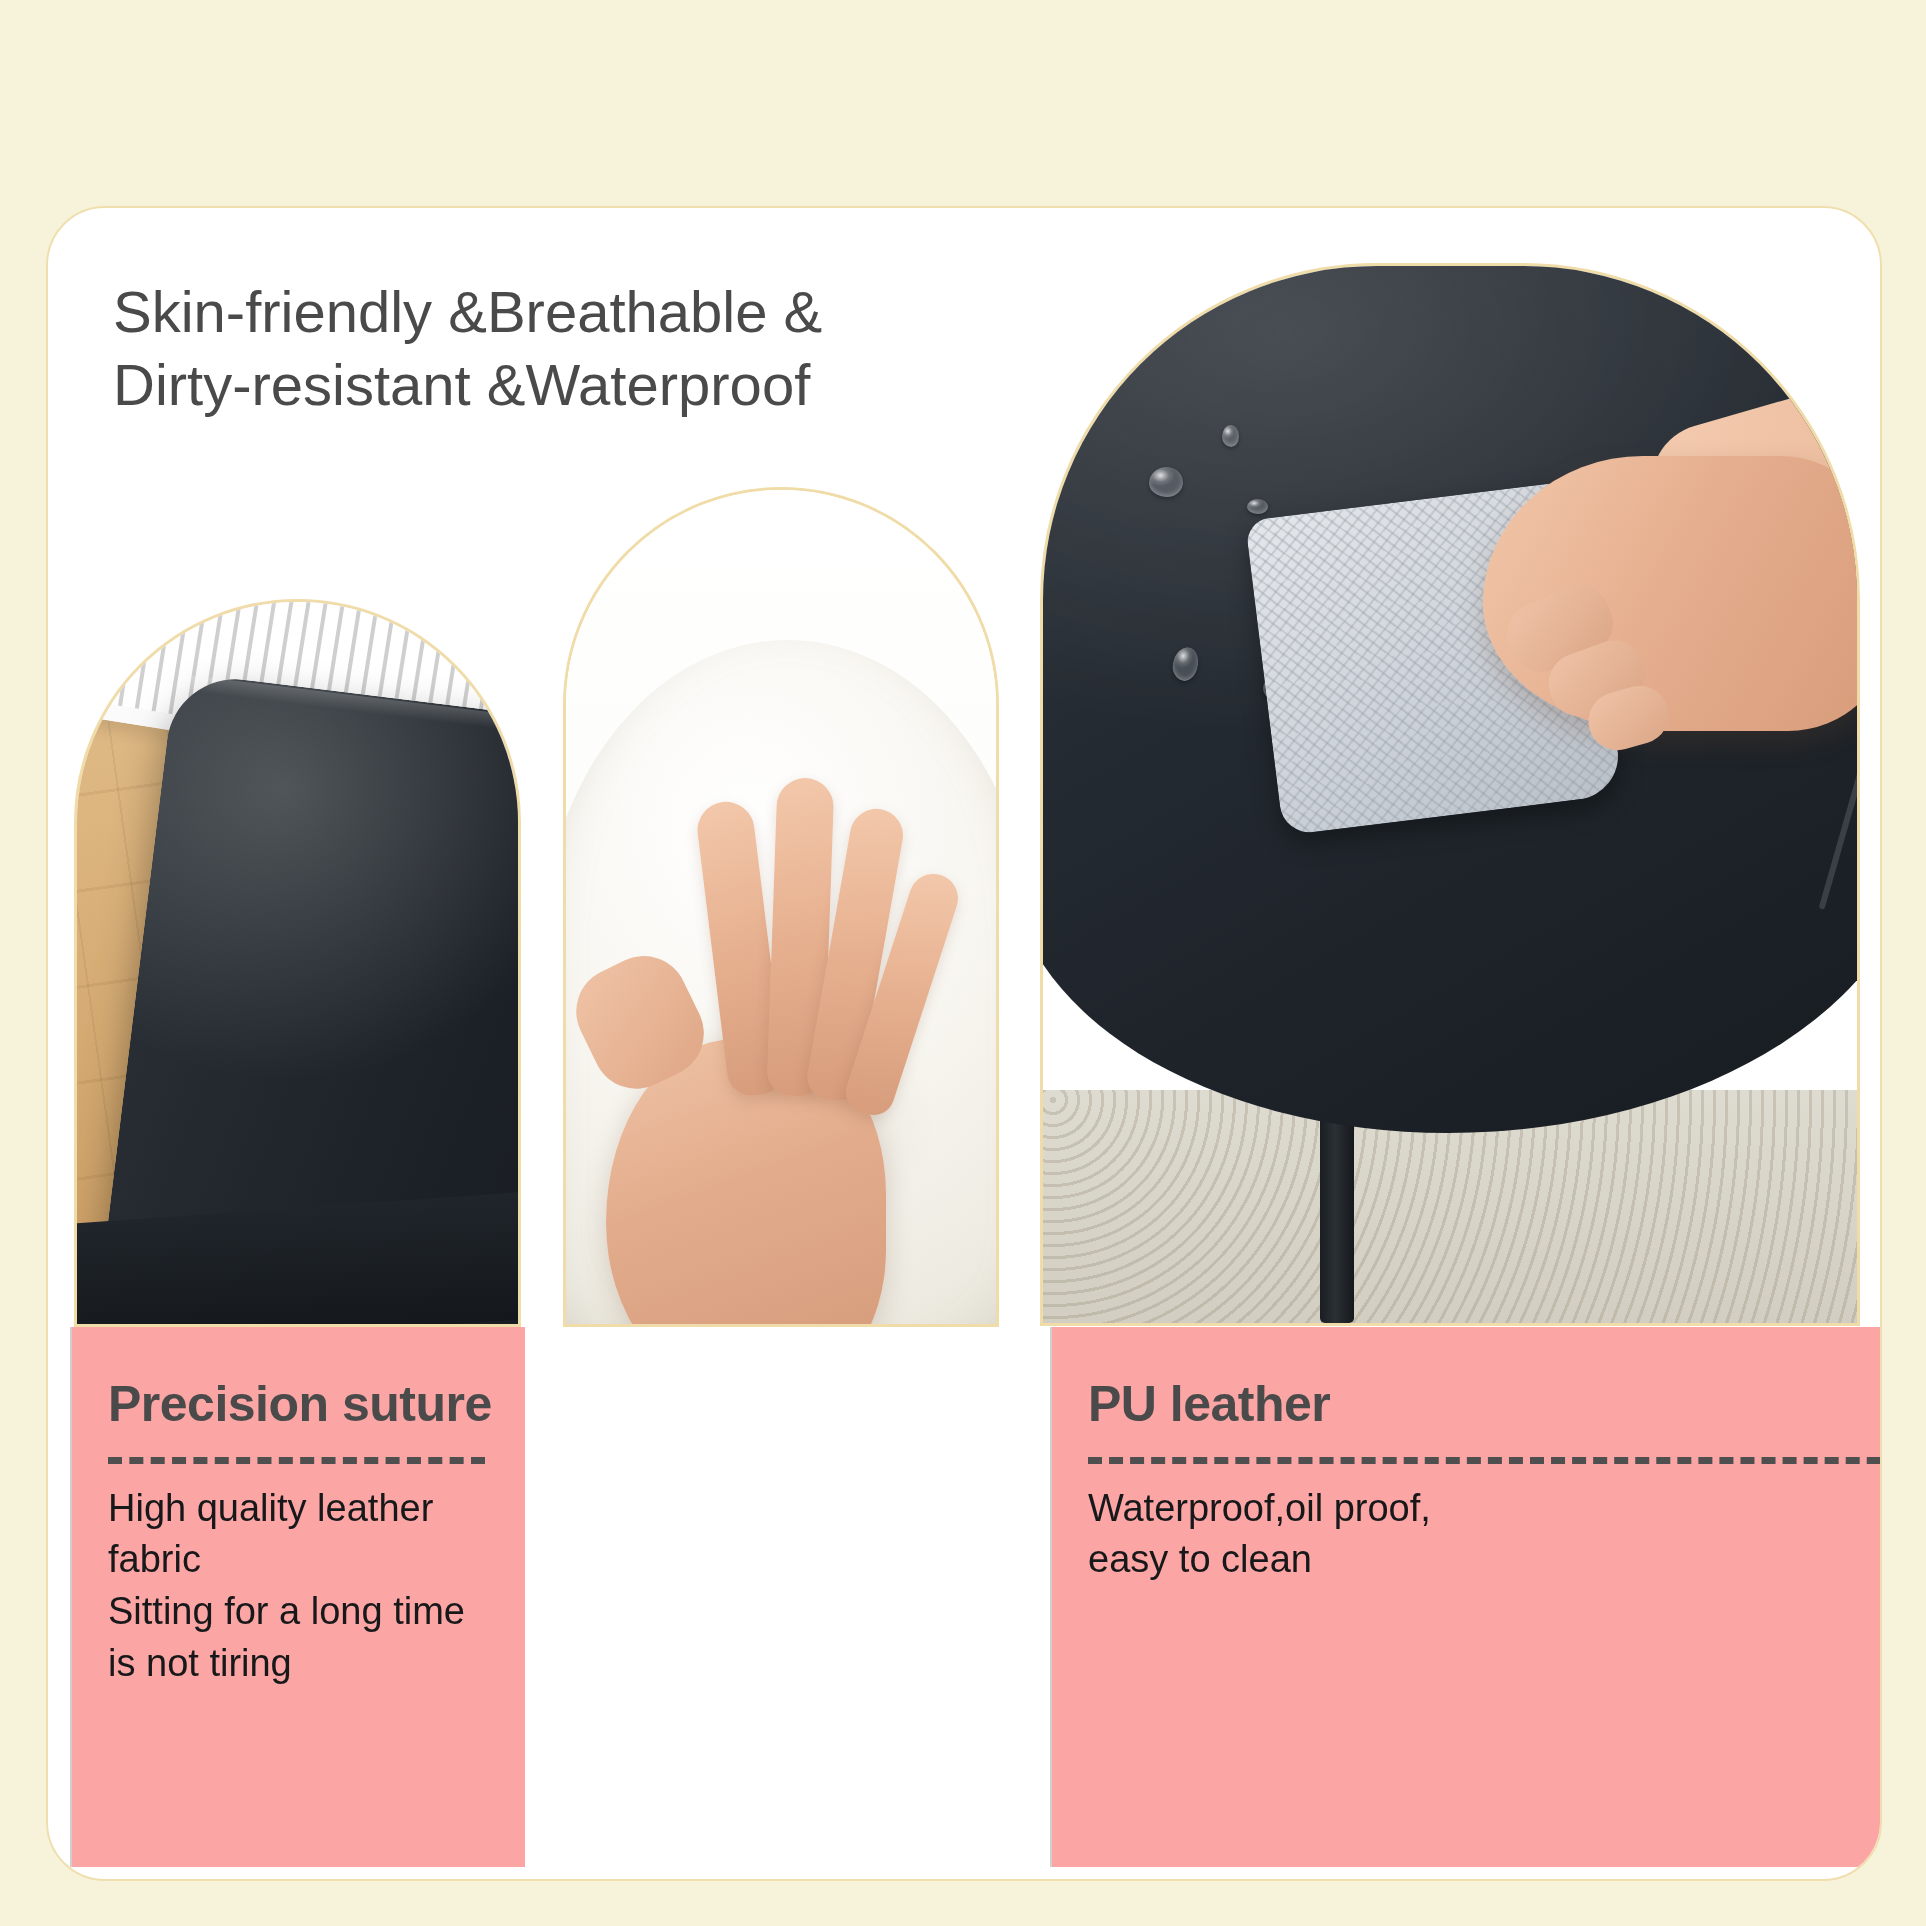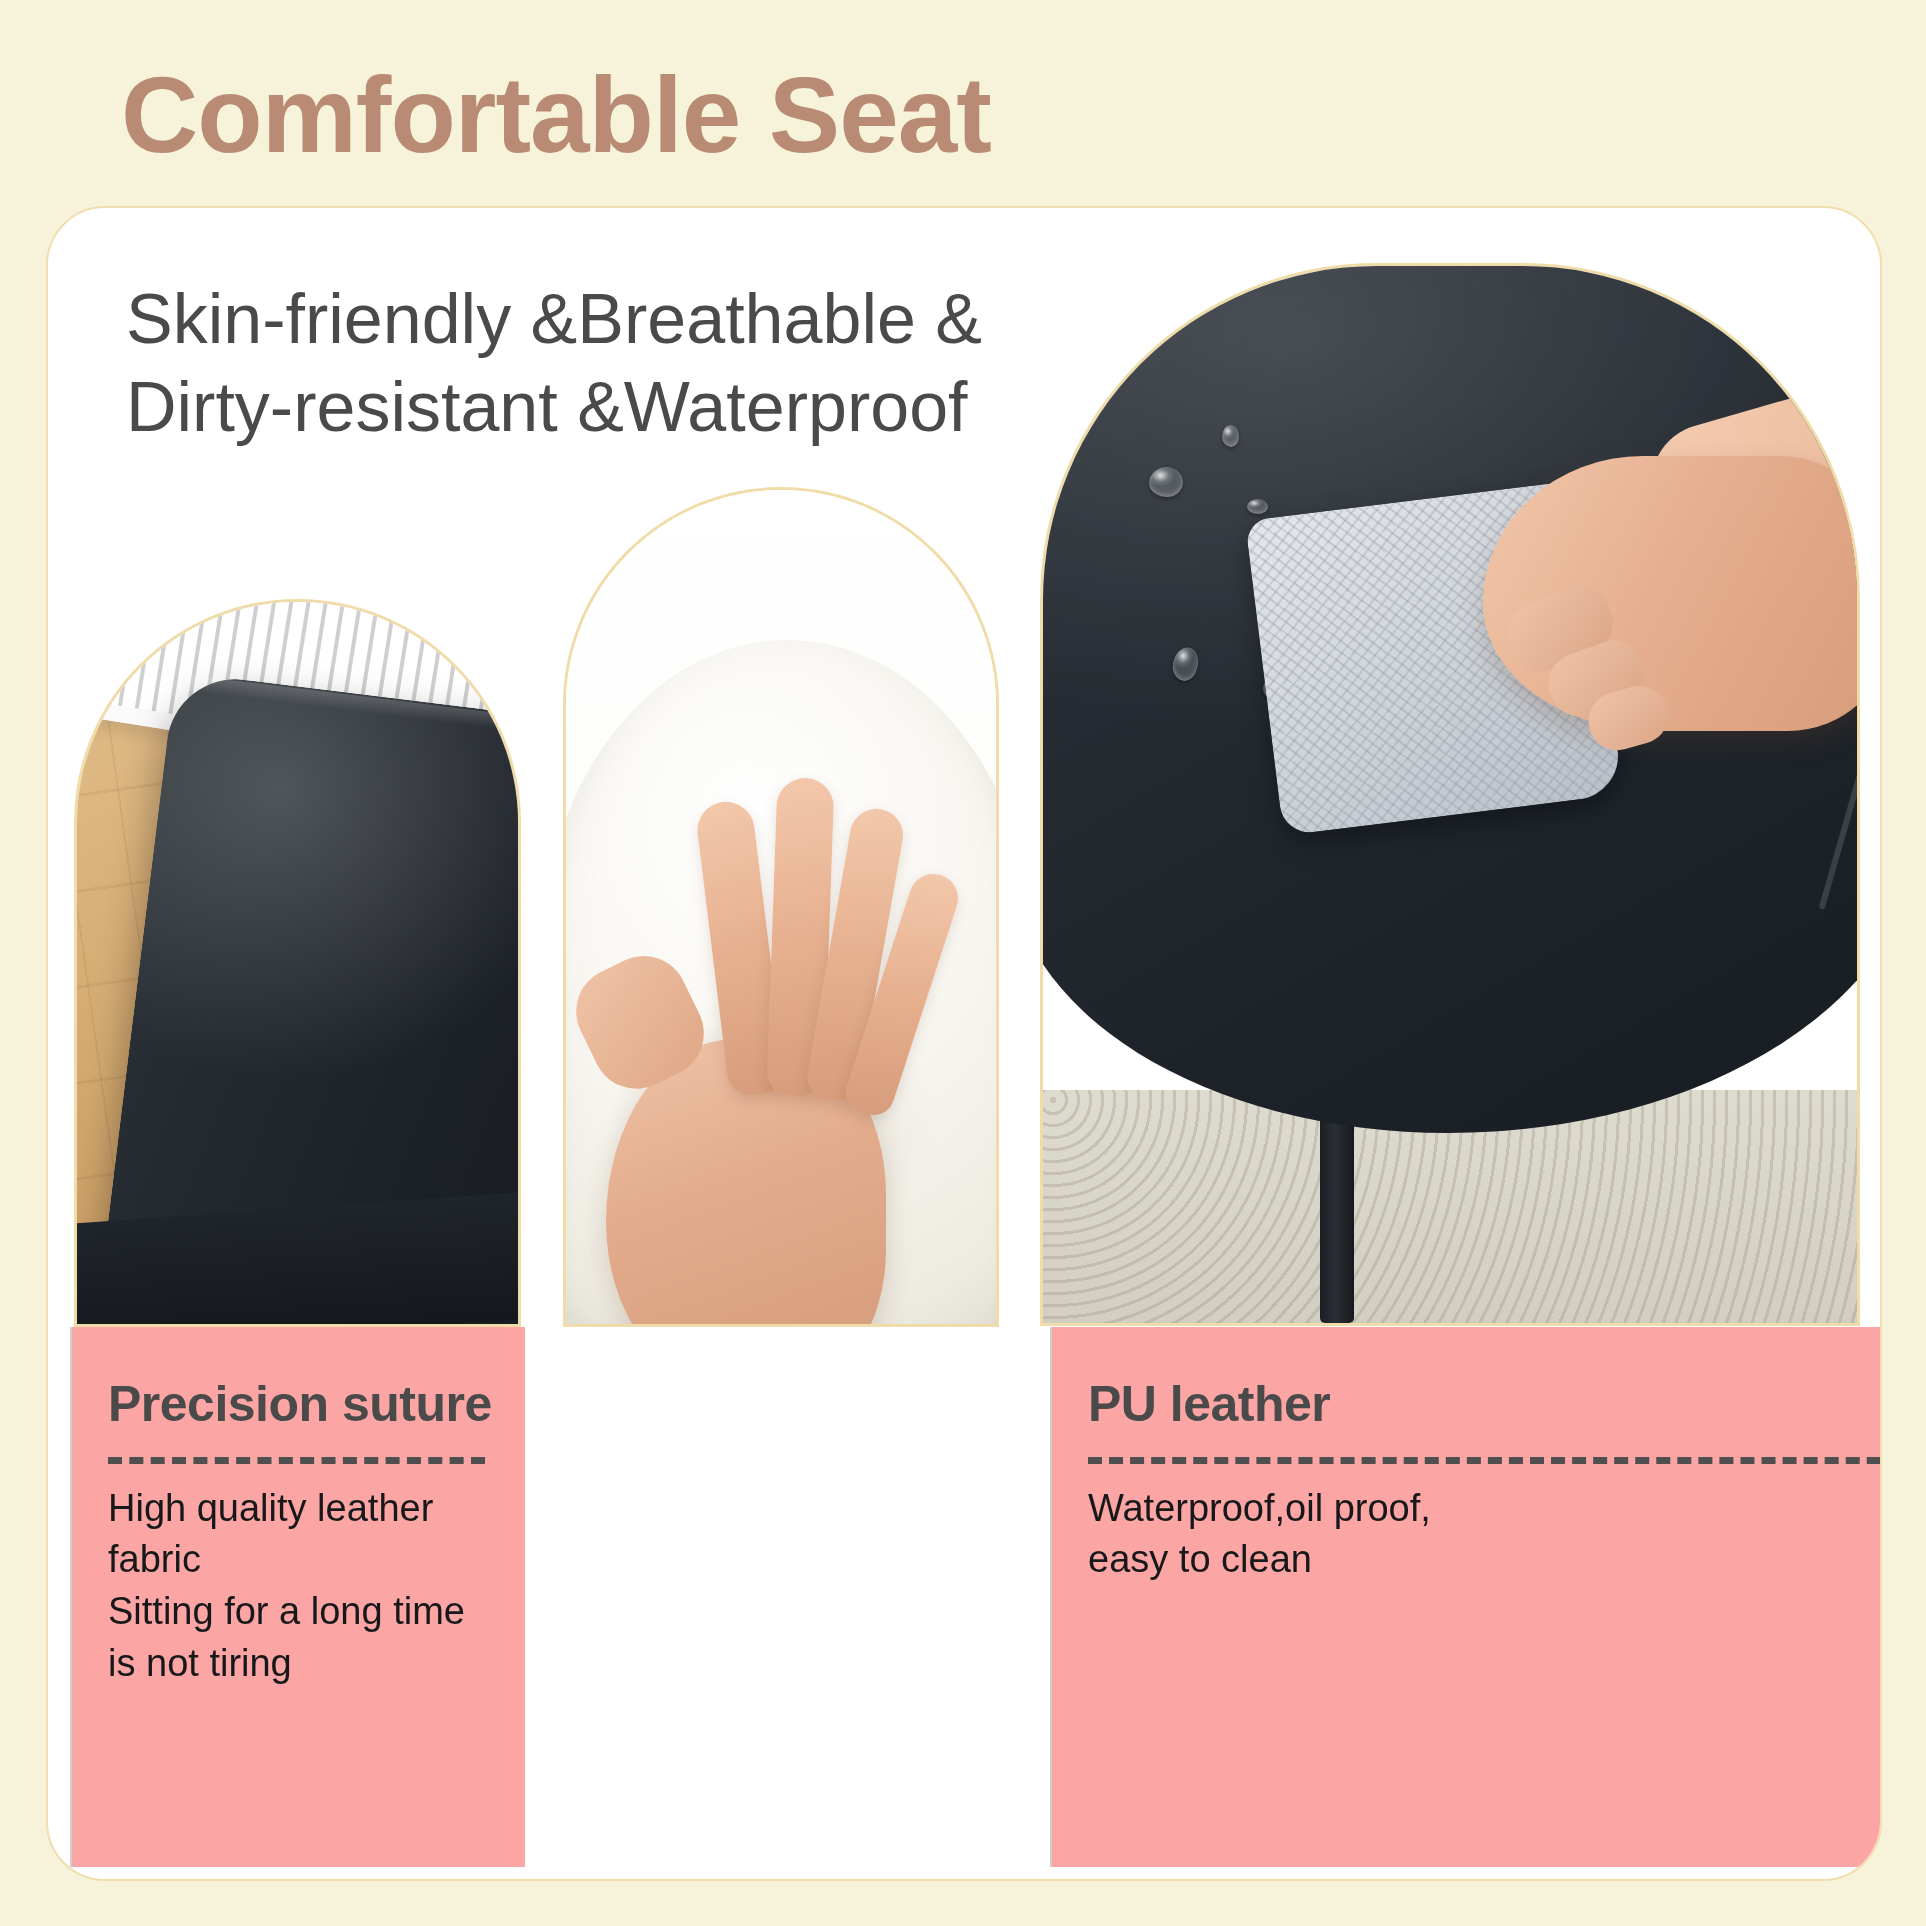--- a/index.html
+++ b/index.html
@@ -45,25 +45,24 @@
     border: 2px solid #f0dfae;
     border-radius: 59px;
     box-sizing: border-box;
     overflow: hidden;
   }
 
   .subtitle {
     position: absolute;
     left: 65px;
     top: 67px;
-    font-size: 70px;
+    font-size: 58px;
     line-height: 1.26;
     color: #4a4a4a;
     white-space: pre-line;
-    margin-left: 13px;
   }
 
   
   .arch {
     position: absolute;
     overflow: hidden;
     border: 3px solid #f0dca8;
     box-sizing: border-box;
   }
   .arch-inner {
@@ -353,21 +352,20 @@
     line-height: 1.36;
     color: #17181a;
     white-space: pre-line;
   }
 </style>
 </head>
 <body>
 
 <div class="page">
 
-  <div class="title">Comfortable Seat</div>
 
   <div class="card">
 
     <div class="subtitle">Skin-friendly &amp;Breathable &amp;
 Dirty-resistant &amp;Waterproof</div>
 
     <div class="arch arch1">
       <div class="arch-inner">
         <div class="a1-wood"></div>
         <div class="a1-radiator-top"></div>

